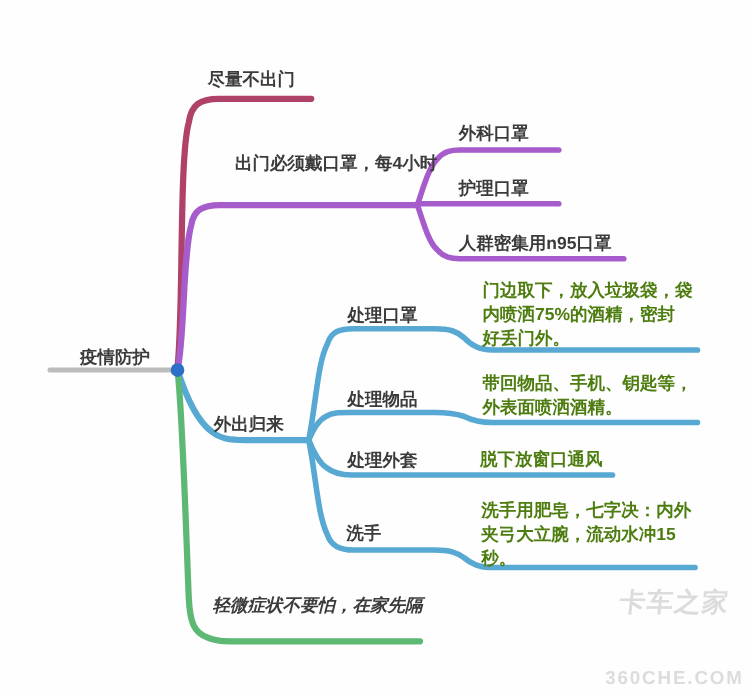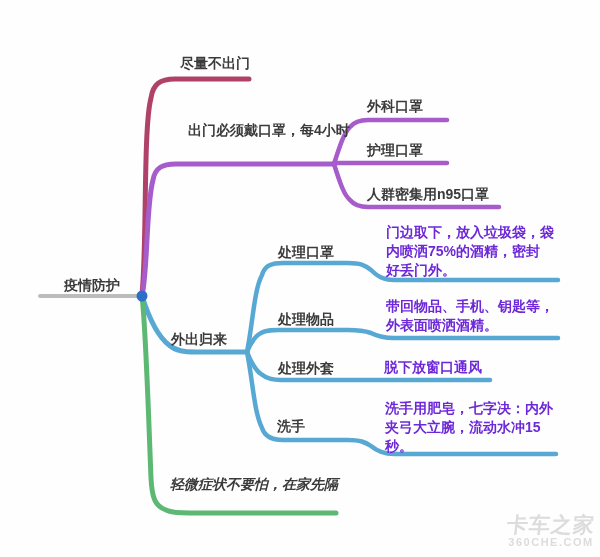--- a/index.html
+++ b/index.html
@@ -17,38 +17,38 @@
     font-weight:700;
     color:#3b3b3b;
     line-height:20px;
     white-space:nowrap;
   }
   .label.multi{white-space:normal;}
   .note{
     position:absolute;
     font-size:14px;
     font-weight:700;
-    color:#6d28d9;
+    color:#4d7c0f;
     line-height:19px;
     white-space:nowrap;
   }
   .line{display:block;}
   .watermark{
     position:absolute;
     right:5px;bottom:8px;
     text-align:center;
     color:#dcdcdc;
     user-select:none;
   }
   .watermark .wm-title{
     font-size:21px;font-weight:800;letter-spacing:1px;line-height:22px;
     transform:skewX(-6deg);
   }
   .watermark .wm-domain{
-    font-size:11px;font-weight:800;letter-spacing:1.5px;line-height:13px;
+    font-size:15px;font-weight:800;letter-spacing:1.5px;line-height:13px;margin-top:42px;
   }
 </style>
 </head>
 <body>
 
 <div class="canvas">
 
   <svg class="links" width="600" height="557" viewBox="0 0 600 557">
 
     <path d="M40 296 H 137" fill="none" stroke-width="4" stroke-linecap="round" stroke="#bcbcbc"></path>
@@ -66,21 +66,21 @@
     <path d="M247 352 C 251 362, 255 370, 261 374 C 266 378, 272 380, 281 380 L 490 380" fill="none" stroke-width="4.5" stroke-linecap="round" stroke="#57a8d2"></path>
     <path d="M247 352 C 253 382, 254 412, 262 428 C 265 437, 272 440, 283 440 L 348 440 C 360 440, 365 442, 371 446 C 377 451, 383 454, 394 454 L 556 454" fill="none" stroke-width="4.5" stroke-linecap="round" stroke="#57a8d2"></path>
 
     <path d="M142 296 C 146 330, 149 430, 151 478 C 152 498, 155 506, 166 510 C 172 513, 180 513, 190 513 L 336 513" fill="none" stroke-width="5" stroke-linecap="round" stroke="#5cb873"></path>
 
     <circle cx="142" cy="296" r="5.5" fill="#2b70c6"></circle>
   </svg>
 
   <div class="label" style="left:64px;top:275px;text-align:right;">疫情防护</div>
 
-  <div class="label" style="left:180px;top:53px;">尽量不出门</div>
+  <div class="label" style="left:166px;top:53px;">尽量不出门</div>
 
   <div class="label multi" style="left:172px;top:120px;line-height:21px;margin-left:16px;">
     <span class="line">出门必须戴口罩，每4小时</span>
   </div>
   <div class="label" style="left:367px;top:96px;">外科口罩</div>
   <div class="label" style="left:367px;top:140px;">护理口罩</div>
   <div class="label" style="left:367px;top:184px;">人群密集用n95口罩</div>
 
   <div class="label" style="left:171px;top:329px;">外出归来</div>
 

